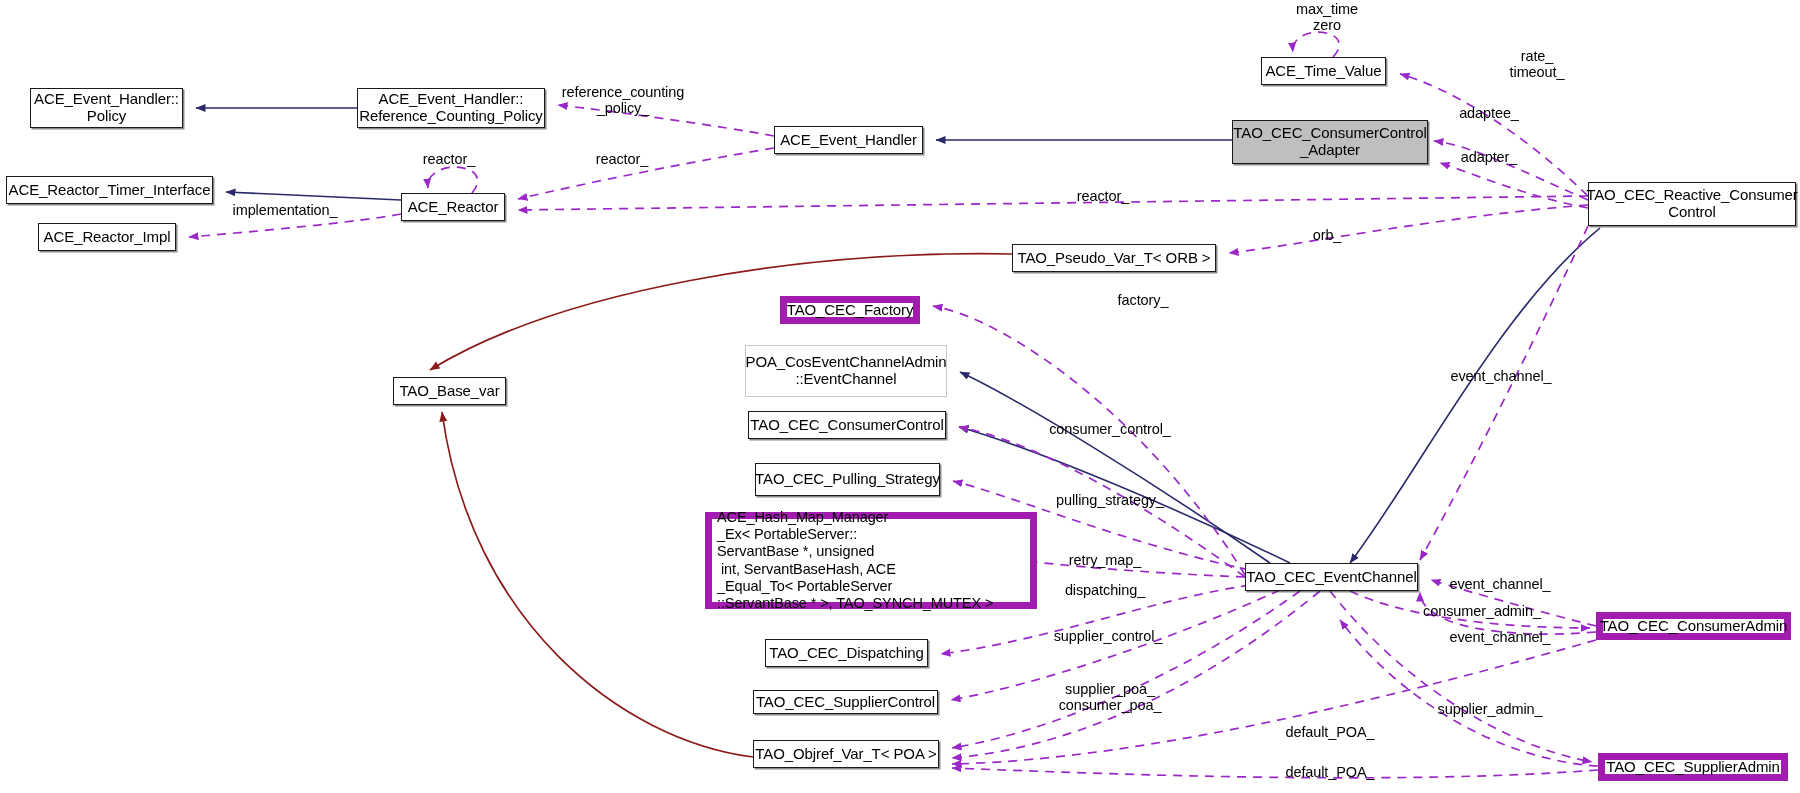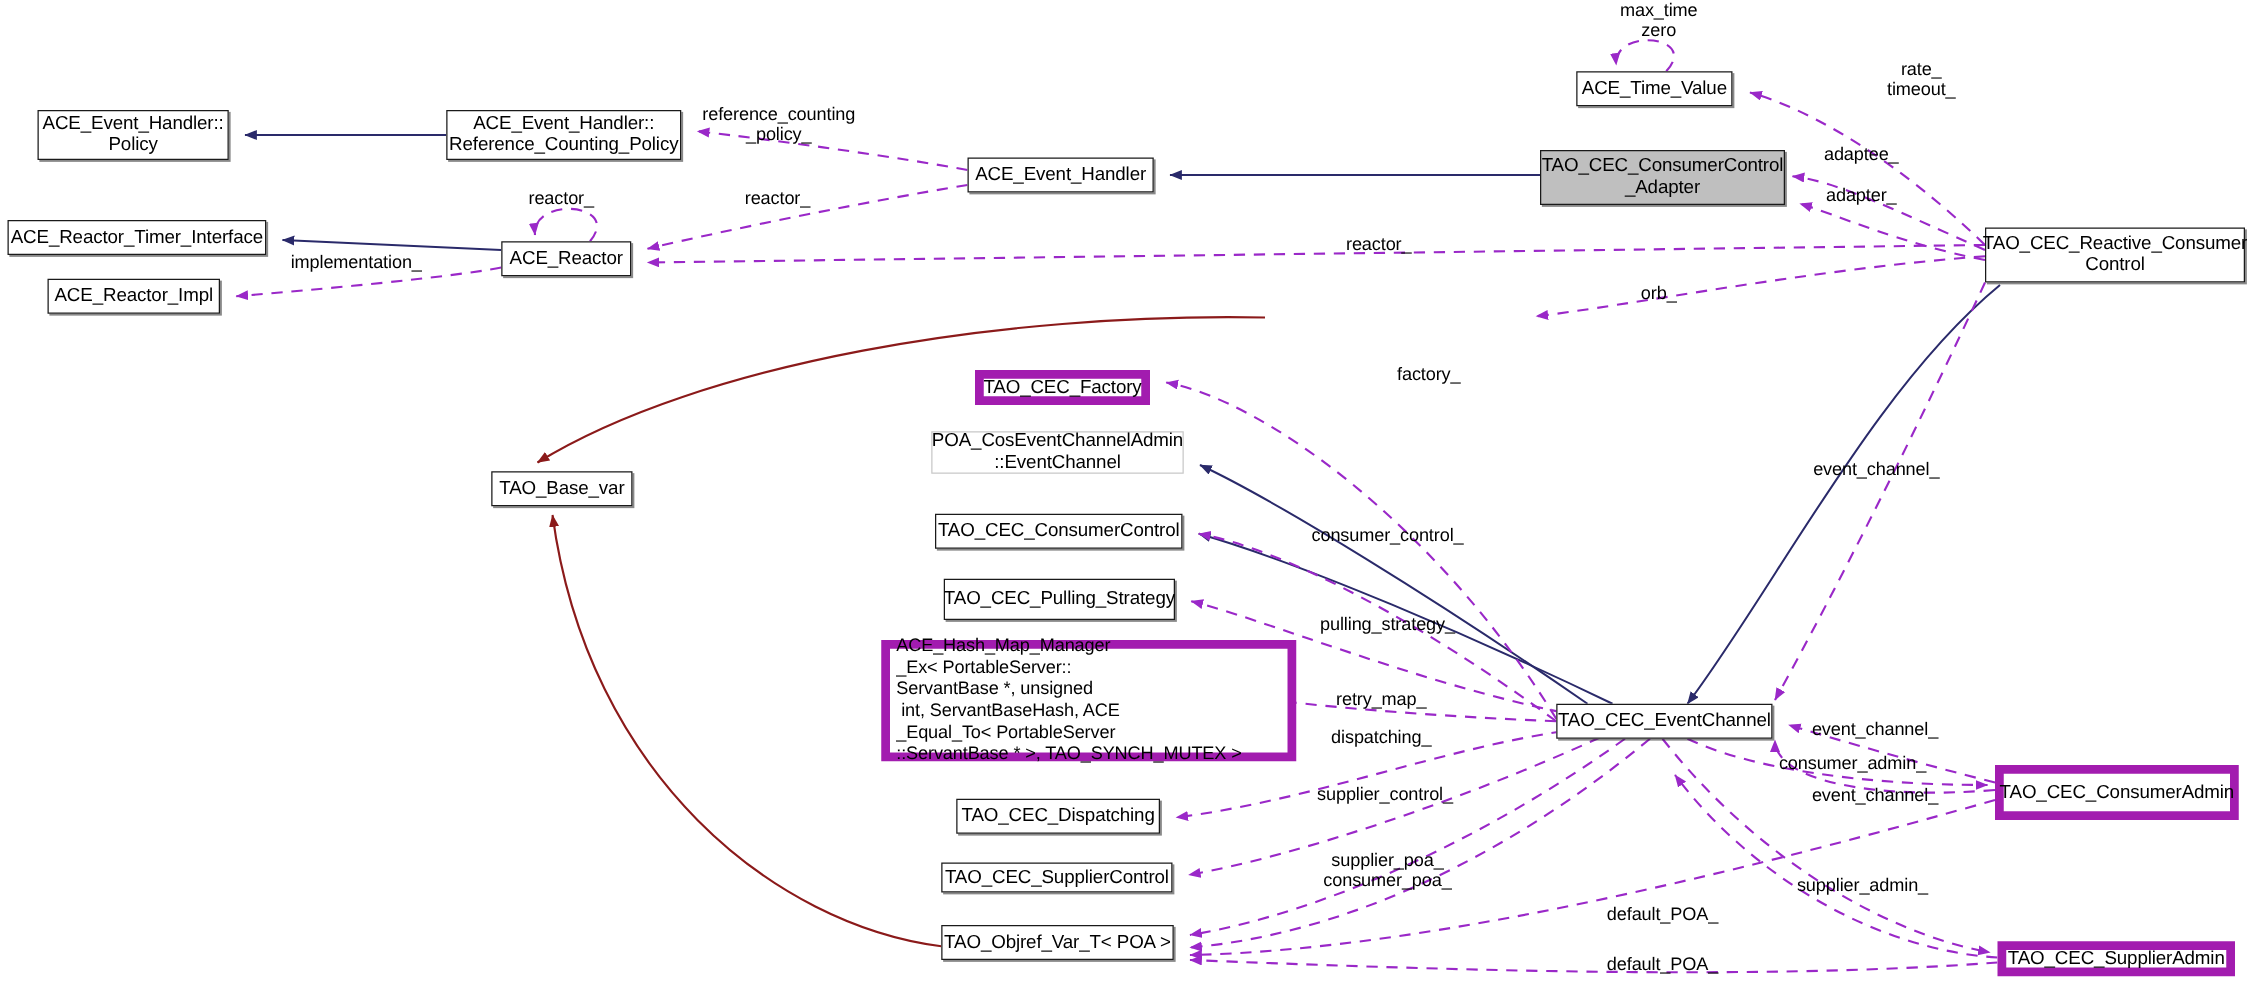--- a/index.html
+++ b/index.html
@@ -131,50 +131,51 @@
 
   <div class="node" style="left:30px; top:88px; width:153px; height:40px;">ACE_Event_Handler::
 Policy</div>
   <div class="node" style="left:6px; top:176px; width:207px; height:28px;">ACE_Reactor_Timer_Interface</div>
   <div class="node" style="left:38px; top:223px; width:138px; height:28px;">ACE_Reactor_Impl</div>
   <div class="node" style="left:357px; top:88px; width:188px; height:40px;">ACE_Event_Handler::
 Reference_Counting_Policy</div>
   <div class="node" style="left:401px; top:193px; width:104px; height:28px;">ACE_Reactor</div>
   <div class="node" style="left:393px; top:377px; width:113px; height:28px;">TAO_Base_var</div>
   <div class="node" style="left:774px; top:126px; width:149px; height:28px;">ACE_Event_Handler</div>
+  <div class="node" style="left:1012px; top:244px; width:204px; height:28px;">TAO_Pseudo_Var_T&lt; ORB &gt;</div>
   <div class="node red" style="left:780px; top:296px; width:140px; height:28px;">TAO_CEC_Factory</div>
-  <div class="node faint" style="left:745px; top:345px; width:202px; height:34px;">POA_CosEventChannelAdmin
+  <div class="node faint" style="left:745px; top:345px; width:202px; height:52px;">POA_CosEventChannelAdmin
 ::EventChannel</div>
   <div class="node" style="left:748px; top:411px; width:198px; height:28px;">TAO_CEC_ConsumerControl</div>
   <div class="node" style="left:755px; top:463px; width:185px; height:33px;">TAO_CEC_Pulling_Strategy</div>
   <div class="node red leftalign" style="left:705px; top:512px; width:332px; height:97px; font-size:14.5px; line-height:1.18;">ACE_Hash_Map_Manager
 _Ex&lt; PortableServer::
 ServantBase *, unsigned
  int, ServantBaseHash, ACE
 _Equal_To&lt; PortableServer
 ::ServantBase * &gt;, TAO_SYNCH_MUTEX &gt;</div>
   <div class="node" style="left:765px; top:639px; width:163px; height:28px;">TAO_CEC_Dispatching</div>
   <div class="node" style="left:753px; top:690px; width:185px; height:24px;">TAO_CEC_SupplierControl</div>
   <div class="node" style="left:753px; top:740px; width:186px; height:28px;">TAO_Objref_Var_T&lt; POA &gt;</div>
   <div class="node" style="left:1261px; top:57px; width:125px; height:28px;">ACE_Time_Value</div>
   <div class="node current" style="left:1232px; top:120px; width:196px; height:44px;">TAO_CEC_ConsumerControl
 _Adapter</div>
   <div class="node" style="left:1588px; top:182px; width:208px; height:44px;">TAO_CEC_Reactive_Consumer
 Control</div>
   <div class="node" style="left:1245px; top:563px; width:173px; height:28px;">TAO_CEC_EventChannel</div>
-  <div class="node red" style="left:1596px; top:612px; width:195px; height:44px;">TAO_CEC_ConsumerAdmin</div>
+  <div class="node red" style="left:1596px; top:612px; width:195px; height:28px;">TAO_CEC_ConsumerAdmin</div>
   <div class="node red" style="left:1598px; top:753px; width:190px; height:28px;">TAO_CEC_SupplierAdmin</div>
 
   <div class="edge-label" style="left:1327px; top:2px;">max_time
 zero</div>
   <div class="edge-label" style="left:623px; top:85px;">reference_counting
 _policy_</div>
   <div class="edge-label" style="left:1489px; top:49px;margin-left:48px;">rate_
 timeout_</div>
-  <div class="edge-label" style="left:1489px; top:117px;">adaptee_</div>
+  <div class="edge-label" style="left:1489px; top:106px;">adaptee_</div>
   <div class="edge-label" style="left:1489px; top:150px;">adapter_</div>
   <div class="edge-label" style="left:449px; top:152px;">reactor_</div>
   <div class="edge-label" style="left:622px; top:152px;">reactor_</div>
   <div class="edge-label" style="left:1103px; top:189px;">reactor_</div>
   <div class="edge-label" style="left:285px; top:203px;">implementation_</div>
   <div class="edge-label" style="left:1327px; top:228px;">orb_</div>
   <div class="edge-label" style="left:1107px; top:293px;margin-left:36px;">factory_</div>
   <div class="edge-label" style="left:1501px; top:369px;">event_channel_</div>
   <div class="edge-label" style="left:1110px; top:422px;">consumer_control_</div>
   <div class="edge-label" style="left:1110px; top:493px;">pulling_strategy_</div>

